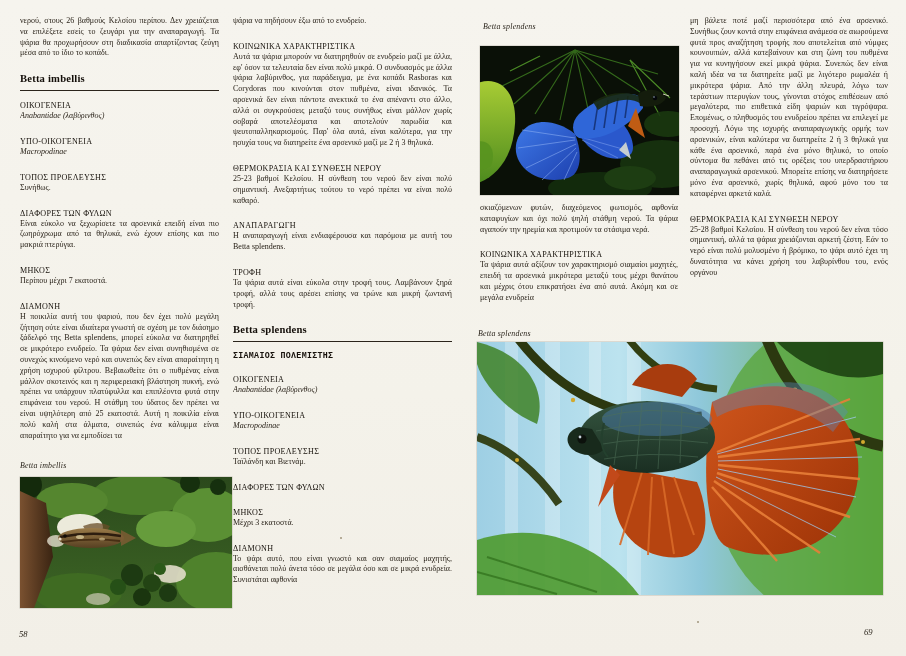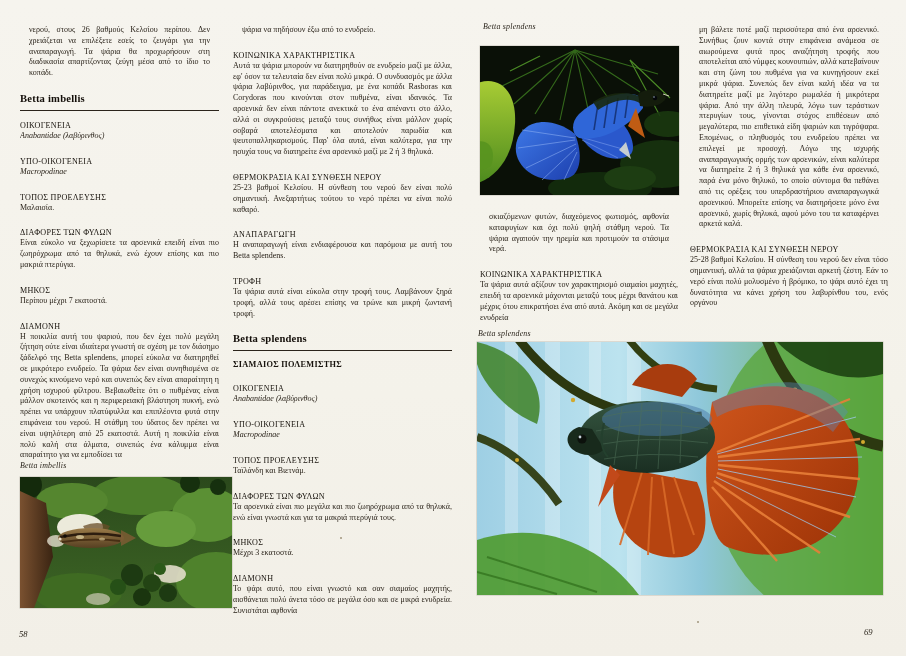--- a/index.html
+++ b/index.html
@@ -8,21 +8,21 @@
     position:relative;
     width:906px;height:656px;
     background:linear-gradient(180deg,#f6f4ee 0%,#f4f2ea 60%,#f2efe7 100%);
     overflow:hidden;
     font-family:"Liberation Serif", serif;
     color:#241e16;
   }
   .col{position:absolute;overflow:hidden;}
   .body-text{
     font-size:8px;line-height:10.8px;text-align:justify;
-    margin:9px;color:#292219;
+    margin:0;color:#292219;
   }
   .sec{margin-top:14px;}
   .sec-title{font-size:8.1px;line-height:11px;letter-spacing:.25px;color:#17120c;}
   .sec-body{font-size:8px;line-height:10.8px;text-align:justify;color:#292219;}
   .italic{font-style:italic;}
   .species-heading{
     font-size:10.6px;font-weight:bold;letter-spacing:.2px;
     margin:14px 0 0 0;color:#120d08;line-height:12px;
   }
   .heading-rule{border:0;border-top:1.7px solid #2b241b;margin:5px 0 9px 0;}
@@ -47,21 +47,21 @@
     <div class="sec" style="margin-top:0;">
       <div class="sec-title">ΟΙΚΟΓΕΝΕΙΑ</div>
       <div class="sec-body italic">Anabantidae (λαβύρινθος)</div>
     </div>
     <div class="sec">
       <div class="sec-title">ΥΠΟ-ΟΙΚΟΓΕΝΕΙΑ</div>
       <div class="sec-body italic">Macropodinae</div>
     </div>
     <div class="sec">
       <div class="sec-title">ΤΟΠΟΣ ΠΡΟΕΛΕΥΣΗΣ</div>
-      <div class="sec-body">Μαλαισία.</div>
+      <div class="sec-body">Συνήθως.</div>
     </div>
     <div class="sec">
       <div class="sec-title">ΔΙΑΦΟΡΕΣ ΤΩΝ ΦΥΛΩΝ</div>
       <div class="sec-body">Είναι εύκολο να ξεχωρίσετε τα αρσενικά επειδή είναι πιο ζωηρόχρωμα από τα θηλυκά, ενώ έχουν επίσης και πιο μακριά πτερύγια.</div>
     </div>
     <div class="sec">
       <div class="sec-title">ΜΗΚΟΣ</div>
       <div class="sec-body">Περίπου μέχρι 7 εκατοστά.</div>
     </div>
     <div class="sec">
@@ -142,36 +142,35 @@
     <div class="sec">
       <div class="sec-title">ΑΝΑΠΑΡΑΓΩΓΗ</div>
       <div class="sec-body">Η αναπαραγωγή είναι ενδιαφέρουσα και παρόμοια με αυτή του Betta splendens.</div>
     </div>
     <div class="sec">
       <div class="sec-title">ΤΡΟΦΗ</div>
       <div class="sec-body">Τα ψάρια αυτά είναι εύκολα στην τροφή τους. Λαμβάνουν ξηρά τροφή, αλλά τους αρέσει επίσης να τρώνε και μικρή ζωντανή τροφή.</div>
     </div>
     <h2 class="species-heading">Betta splendens</h2>
     <hr class="heading-rule">
-    <div class="species-subtitle" style="margin-top:0;">ΣΙΑΜΑΙΟΣ ΠΟΛΕΜΙΣΤΗΣ</div>
+    <div class="species-subtitle" style="margin-top:0;font-family:Liberation Mono, monospace;">ΣΙΑΜΑΙΟΣ ΠΟΛΕΜΙΣΤΗΣ</div>
     <div class="sec">
       <div class="sec-title">ΟΙΚΟΓΕΝΕΙΑ</div>
       <div class="sec-body italic">Anabantidae (λαβύρινθος)</div>
     </div>
     <div class="sec">
       <div class="sec-title">ΥΠΟ-ΟΙΚΟΓΕΝΕΙΑ</div>
       <div class="sec-body italic">Macropodinae</div>
     </div>
     <div class="sec">
       <div class="sec-title">ΤΟΠΟΣ ΠΡΟΕΛΕΥΣΗΣ</div>
       <div class="sec-body">Ταϊλάνδη και Βιετνάμ.</div>
     </div>
     <div class="sec">
       <div class="sec-title">ΔΙΑΦΟΡΕΣ ΤΩΝ ΦΥΛΩΝ</div>
-      <div class="sec-body">Τα αρσενικά είναι πιο μεγάλα και πιο ζωηρόχρωμα από τα θηλυκά, ενώ είναι γνωστά και για τα μακριά πτερύγιά τους.</div>
     </div>
     <div class="sec">
       <div class="sec-title">ΜΗΚΟΣ</div>
       <div class="sec-body">Μέχρι 3 εκατοστά.</div>
     </div>
     <div class="sec">
       <div class="sec-title">ΔΙΑΜΟΝΗ</div>
       <div class="sec-body">Το ψάρι αυτό, που είναι γνωστό και σαν σιαμαίος μαχητής, αισθάνεται πολύ άνετα τόσο σε μεγάλα όσο και σε μικρά ενυδρεία. Συνιστάται αφθονία</div>
     </div>
   </div>
@@ -233,21 +232,21 @@
         <path d="M156,62 L165,92 L148,80 Z" fill="#c05c14"></path>
         <path d="M146,96 L151,113 L139,104 Z" fill="#d8dcd0" opacity=".9"></path>
       </g>
     </svg>
   </figure>
 
   <div class="col" id="r-col1" style="left:480px;top:203px;width:198px;height:130px;">
     <p class="body-text">σκιαζόμενων φυτών, διαχεόμενος φωτισμός, αφθονία καταφυγίων και όχι πολύ ψηλή στάθμη νερού. Τα ψάρια αγαπούν την ηρεμία και προτιμούν τα στάσιμα νερά.</p>
     <div class="sec">
       <div class="sec-title">ΚΟΙΝΩΝΙΚΑ ΧΑΡΑΚΤΗΡΙΣΤΙΚΑ</div>
-      <div class="sec-body">Τα ψάρια αυτά αξίζουν τον χαρακτηρισμό σιαμαίοι μαχητές, επειδή τα αρσενικά μάχονται μεταξύ τους μέχρι θανάτου και μέχρις ότου επικρατήσει ένα από αυτά. Ακόμη και σε μεγάλα ενυδρεία</div>
+      <div class="sec-body">Τα ψάρια αυτά αξίζουν τον χαρακτηρισμό σιαμαίοι μαχητές, επειδή τα αρσενικά μικρότερα μεταξύ τους μέχρι θανάτου και μέχρις ότου επικρατήσει ένα από αυτά. Ακόμη και σε μεγάλα ενυδρεία</div>
     </div>
   </div>
 
   <div class="photo-caption" style="left:478px;top:329px;">Betta splendens</div>
 
   <figure class="photo" style="left:477px;top:342px;width:406px;height:253px;margin:0;">
     <svg viewBox="0 0 406 253" preserveAspectRatio="none">
       <defs>
         <linearGradient id="p3bg" x1="0" y1="0" x2="1" y2="0">
           <stop offset="0" stop-color="#9ecfe4"></stop>

